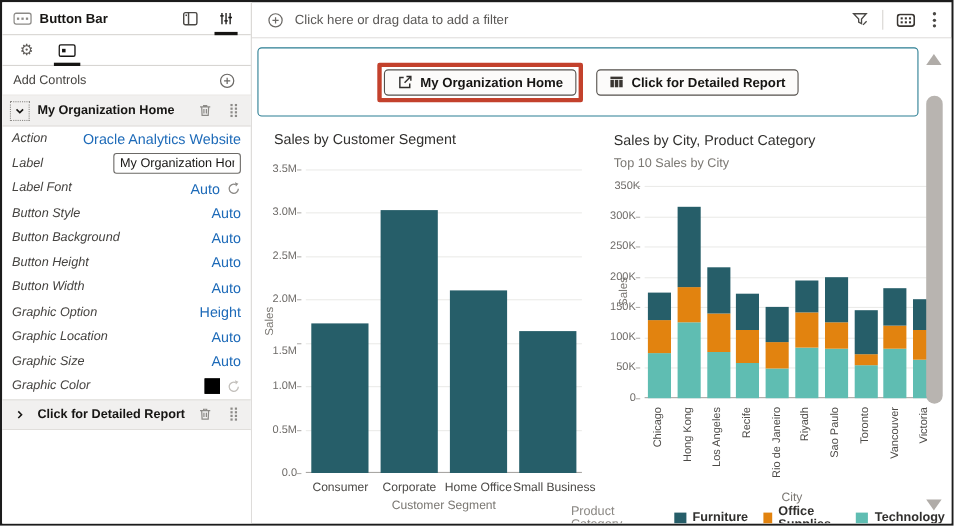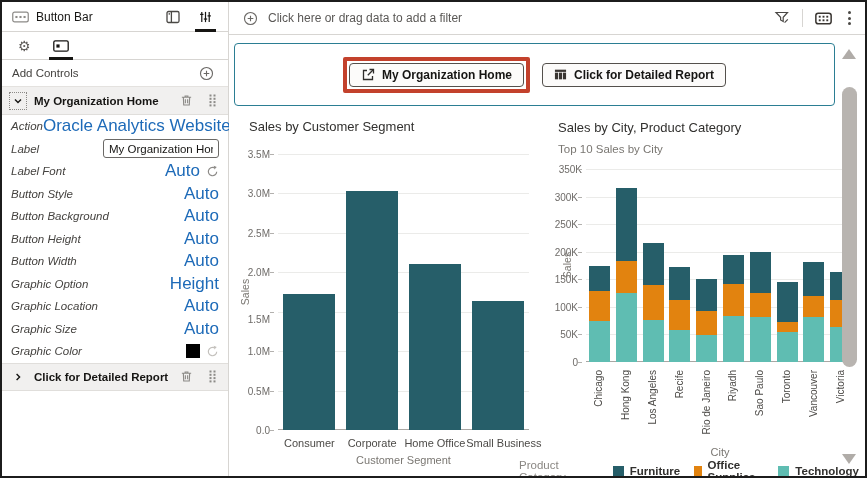--- a/index.html
+++ b/index.html
@@ -3,41 +3,41 @@
 <meta charset="utf-8">
 <style>
   * { margin:0; padding:0; box-sizing:border-box; }
   html,body { background:#fff; }
   body { font-family:"Liberation Sans","DejaVu Sans",sans-serif; color:#161513; }
   .screen { position:relative; width:867px; height:478px; border:2px solid #1c1c1c; background:#fff; display:flex; overflow:hidden; }
 
   
   .left-panel { width:227px; min-width:227px; border-right:1px solid #d7d5d2; display:flex; flex-direction:column; background:#fff; }
   .panel-header { height:30px; border-bottom:1px solid #d7d5d2; display:flex; align-items:center; gap:7px; padding:0 10px; }
-  .panel-title { font-size:12px; font-weight:normal; color:#161513; }
+  .panel-title { font-size:12px; font-weight:bold; color:#161513; }
   .ph-spacer { flex:1; }
   .ph-icon { position:relative; height:30px; display:flex; align-items:center; padding:0 6px; cursor:pointer; }
   .ph-icon.active::after { content:""; position:absolute; left:2px; right:2px; bottom:0; height:3px; background:#161513; }
   .panel-tabs { height:28px; border-bottom:1px solid #d7d5d2; display:flex; align-items:center; gap:14px; padding:0 12px; }
   .ptab { position:relative; height:28px; display:flex; align-items:center; padding:0 4px; cursor:pointer; }
   .ptab.active::after { content:""; position:absolute; left:0; right:0; bottom:0; height:3px; background:#161513; }
   .gear-glyph { font-size:14px; color:#5f5c59; line-height:1; font-family:"DejaVu Sans",sans-serif; }
   .add-controls { height:27px; border-bottom:1px solid #e4e2df; display:flex; align-items:center; justify-content:space-between; padding:0 10px; }
   .add-controls span { font-size:11.5px; color:#454340; }
   .section-header { height:28px; background:#f1f0ef; border-bottom:1px solid #e0dedb; display:flex; align-items:center; gap:8px; padding:0 8px; }
   .section-header.second { border-top:1px solid #e0dedb; }
   .chev-btn { width:16px; height:16px; display:flex; align-items:center; justify-content:center; cursor:pointer; }
   .chev-btn.focus { outline:1px dotted #8c8a87; }
   .section-label { flex:1; font-size:11.5px; font-weight:bold; color:#161513; white-space:nowrap; overflow:hidden; }
   .sh-icon { display:flex; align-items:center; padding:0 4px; cursor:pointer; }
   .props { display:flex; flex-direction:column; }
   .prop-row { height:22.5px; display:flex; align-items:center; justify-content:space-between; padding:0 9px; }
   .prop-label { font-size:11.5px; color:#454340; white-space:nowrap;font-style:italic; }
   .prop-right { display:flex; align-items:center; gap:6px; }
-  .prop-value { font-size:17px; color:#1d6ab8; cursor:pointer; white-space:nowrap; }
+  .prop-value { font-size:13px; color:#1d6ab8; cursor:pointer; white-space:nowrap; }
   .prop-input { width:116px; height:19px; border:1px solid #6b6966; border-radius:3px; font-family:inherit; font-size:11.5px; color:#161513; padding:0 5px; background:#fff; }
   .swatch { width:14px; height:14px; background:#000; border:1px solid #000; display:inline-block; cursor:pointer; }
   .left-fill { flex:1; background:#fff; }
 
   
   .main { flex:1; display:flex; flex-direction:column; min-width:0; }
   .filter-bar { height:33px; border-bottom:1px solid #d7d5d2; display:flex; align-items:center; gap:8px; padding:0 10px 0 12px; }
   .filter-text { font-size:12px; color:#5a5856; flex:1; white-space:nowrap; overflow:hidden; }
   .fb-icons { display:flex; align-items:center; gap:10px; }
   .fb-divider { width:1px; height:18px; background:#d7d5d2; }

